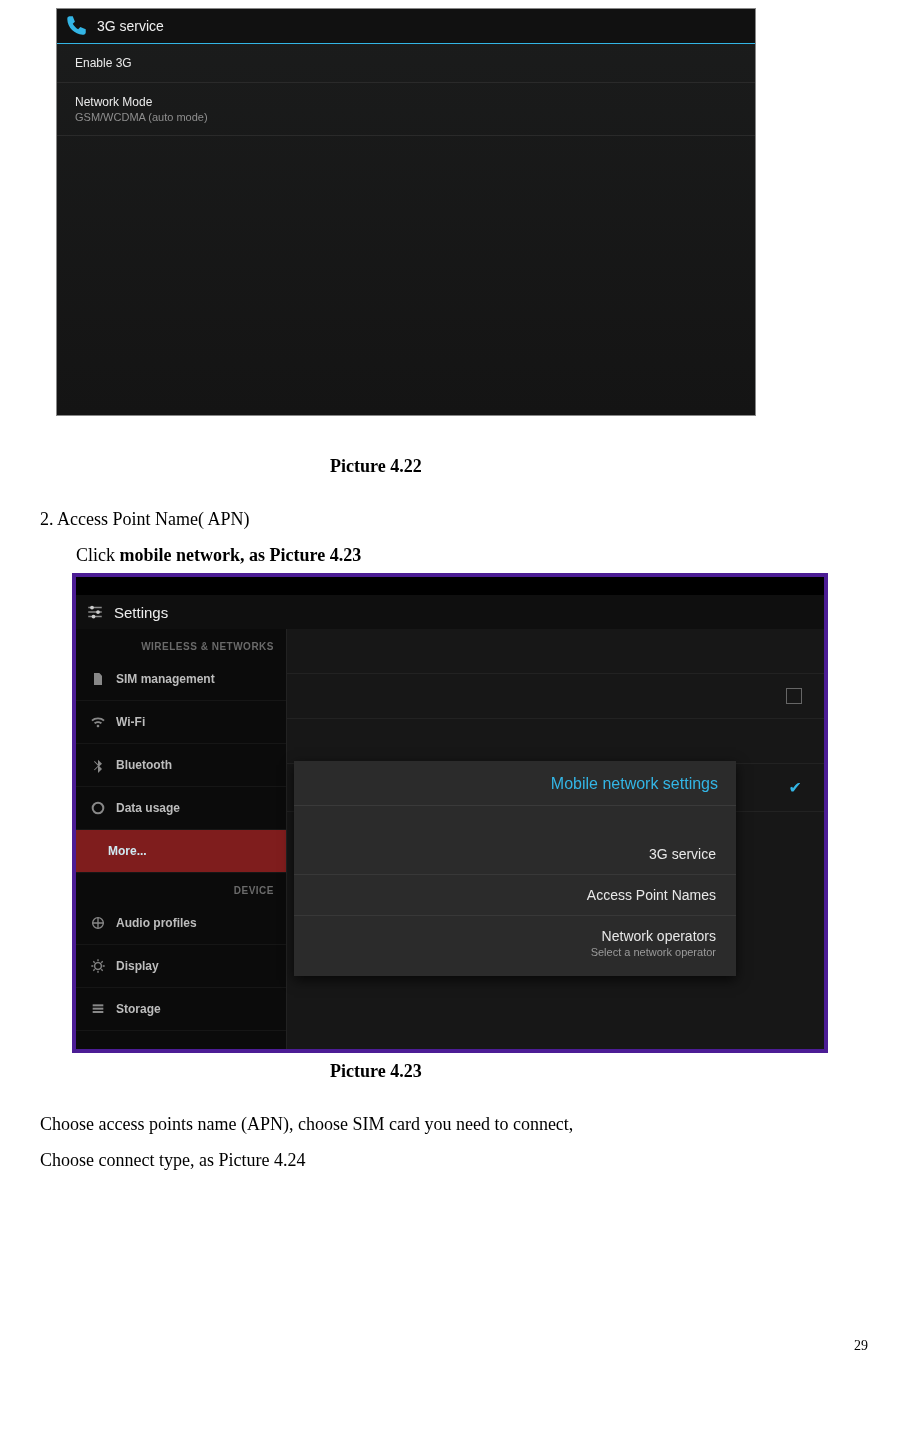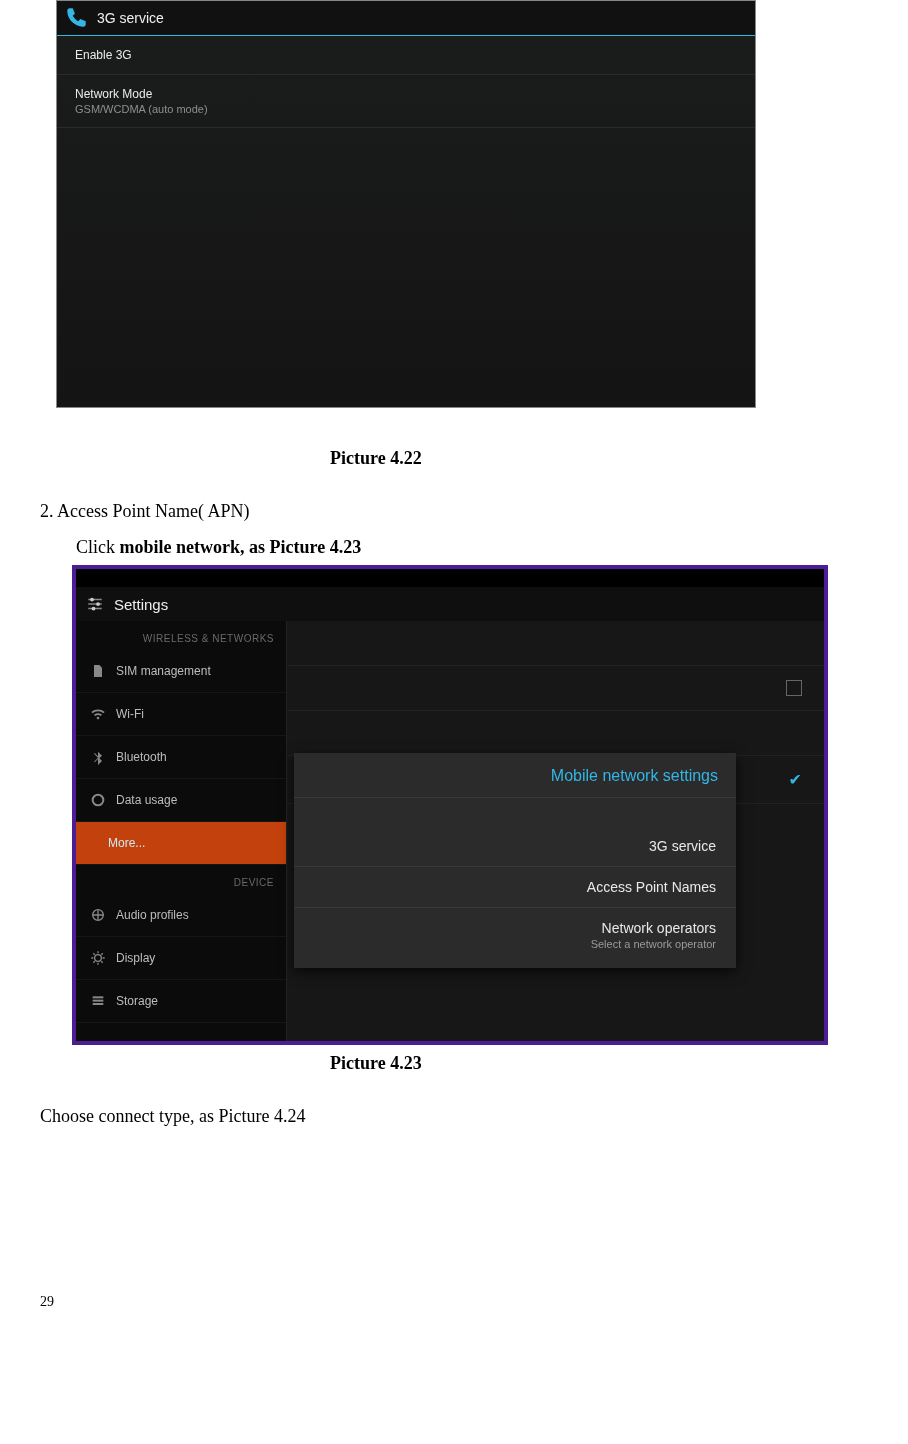--- a/index.html
+++ b/index.html
@@ -5,21 +5,21 @@
   body {
     margin: 0;
     padding: 0;
     width: 908px;
     font-family: "Times New Roman", serif;
     color: #000;
     background: #fff;
   }
   .page {
     width: 908px;
-    padding: 0 40px 40px 40px;
+    padding: 8px 40px 40px 40px;
     box-sizing: border-box;
   }
 
   
   .shot1 {
     margin: 0 0 0 16px;
     width: 700px;
     border: 1px solid #888;
     background: #000;
     box-sizing: border-box;
@@ -127,40 +127,41 @@
     display: flex;
     position: absolute;
     top: 52px; bottom: 0; left: 0; right: 0;
     background: #101010;
   }
   .sidebar {
     width: 210px;
     border-right: 1px solid #222;
     background: #0b0b0b;
     overflow: hidden;
+    font-weight: bold;
   }
   .side-section {
     color: #6a6a6a;
     font-size: 10px;
     letter-spacing: 0.5px;
     padding: 12px 12px 6px 12px;
     text-transform: uppercase;
   }
   .side-item {
     display: flex;
     align-items: center;
     gap: 10px;
     height: 42px;
     padding-left: 14px;
     color: #bdbdbd;
     font-size: 12px;
     border-bottom: 1px solid #161616;
   }
   .side-item.active {
-    background: #c2410c;
+    background: #7f1d1d;
     color: #d0eaf2;
     padding-left: 32px;
   }
   .side-icon {
     width: 16px; height: 16px;
     display: inline-block;
     color: #888;
   }
   .content-pane {
     flex: 1;
@@ -211,21 +212,21 @@
     border-bottom: 1px solid #383838;
   }
   .dialog-item:last-child { border-bottom: none; padding-bottom: 18px; }
   .dialog-item .sub {
     color: #9a9a9a;
     font-size: 11px;
     margin-top: 2px;
   }
 
   .pagenum {
-    text-align: left;
+    text-align: right;
     font-size: 14px;
     margin-top: 160px;
   }
 </style>
 </head>
 <body>
 
 <div class="page">
 
   <div class="shot1">
@@ -377,17 +378,18 @@
       <div class="dialog-item">
         <div>Network operators</div>
         <div class="sub">Select a network operator</div>
       </div>
     </div>
   </div>
 
   <div class="caption2">Picture 4.23</div>
 
   <div class="bodytext">
+    <div>Choose access points name (APN), choose SIM card you need to connect,</div>
     <div>Choose connect type, as Picture 4.24</div>
   </div>
 
   <div class="pagenum">29</div>
 </div>
 
 </body></html>

